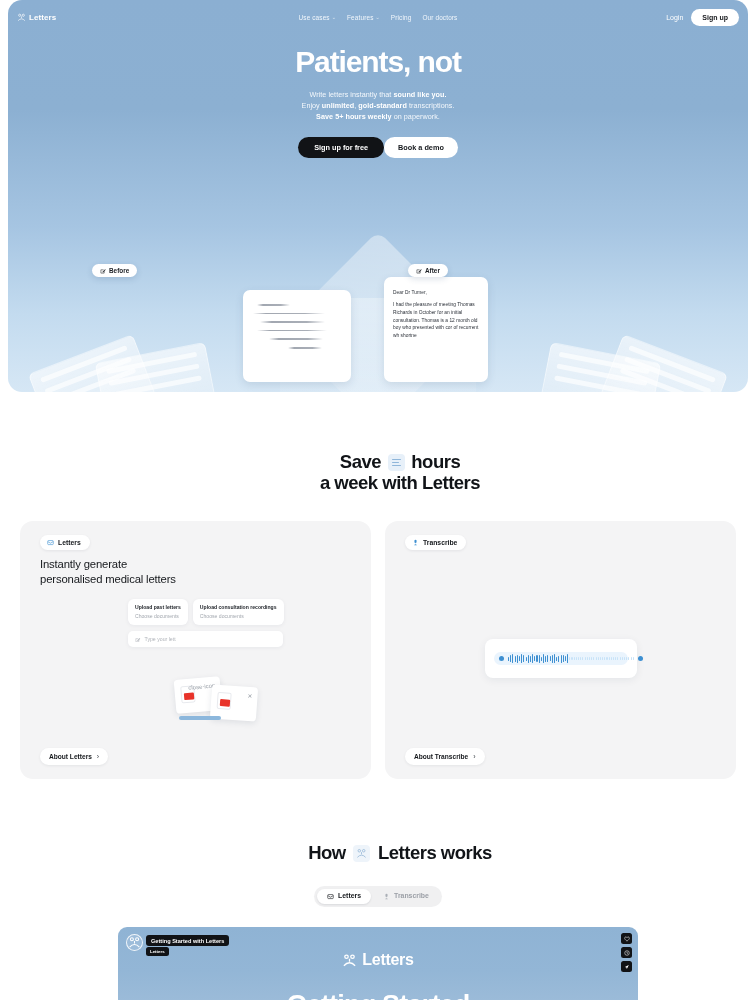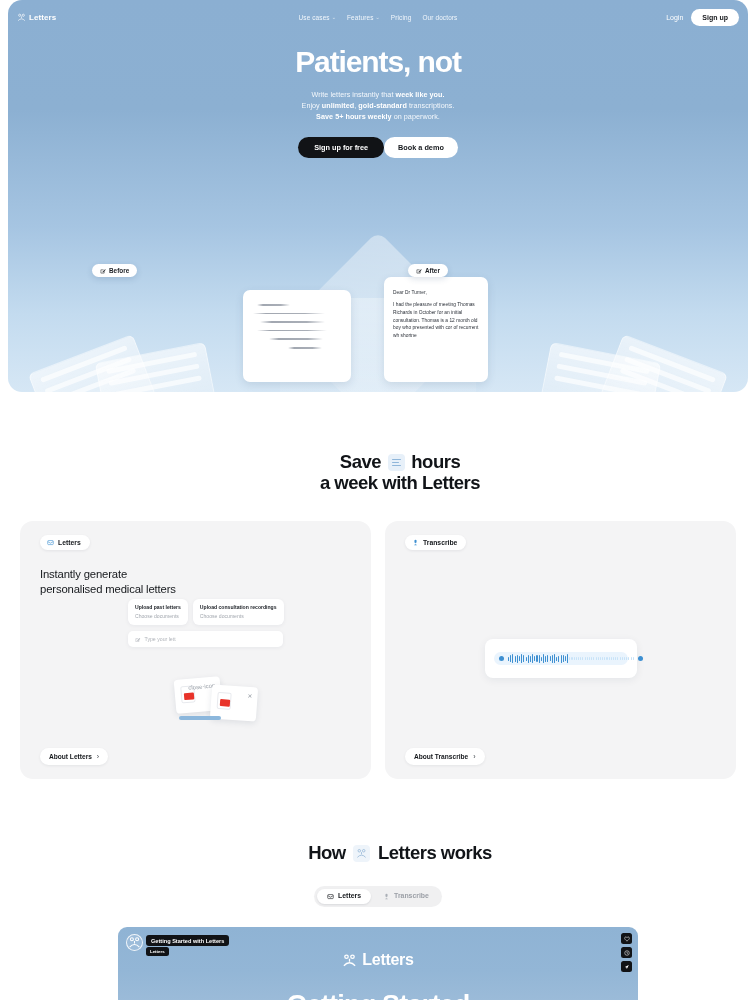--- a/index.html
+++ b/index.html
@@ -278,21 +278,20 @@
     box-shadow: 0 1px 3px rgba(20,30,45,.08);
   }
   .card h3 {
     position: absolute;
     top: 36px; left: 20px; right: 16px;
     font-size: 11.3px;
     line-height: 1.33;
     font-weight: normal;
     color: #15181c;
     letter-spacing: -.15px;
-    margin-top: 10px;
   }
   .about-link {
     position: absolute;
     bottom: 14px; left: 20px;
     background: #ffffff;
     border-radius: 999px;
     padding: 5px 9px;
     font-size: 6.6px;
     font-weight: bold;
     color: #15181c;
@@ -559,21 +558,21 @@
       <button class="signup-btn">Sign up</button>
     </div>
   </div>
 
   <div class="hero-inner">
     <h1 class="hero-title">
       <span>Patients, not</span><br>
     </h1>
     <div class="hero-sub">
       <div>
-        <span>Write letters instantly that </span><b>week like you.</b>
+        <span>Write letters instantly that </span><b>sound like you.</b>
       </div>
       <div>
         <span>Enjoy </span><b>unlimited</b><span>, </span><b>gold-standard</b><span> transcriptions.</span>
       </div>
       <div>
         <b>Save 5+ hours weekly</b><span> on paperwork.</span>
       </div>
     </div>
     <div class="hero-cta">
       <button class="btn-dark">Sign up for free</button>

